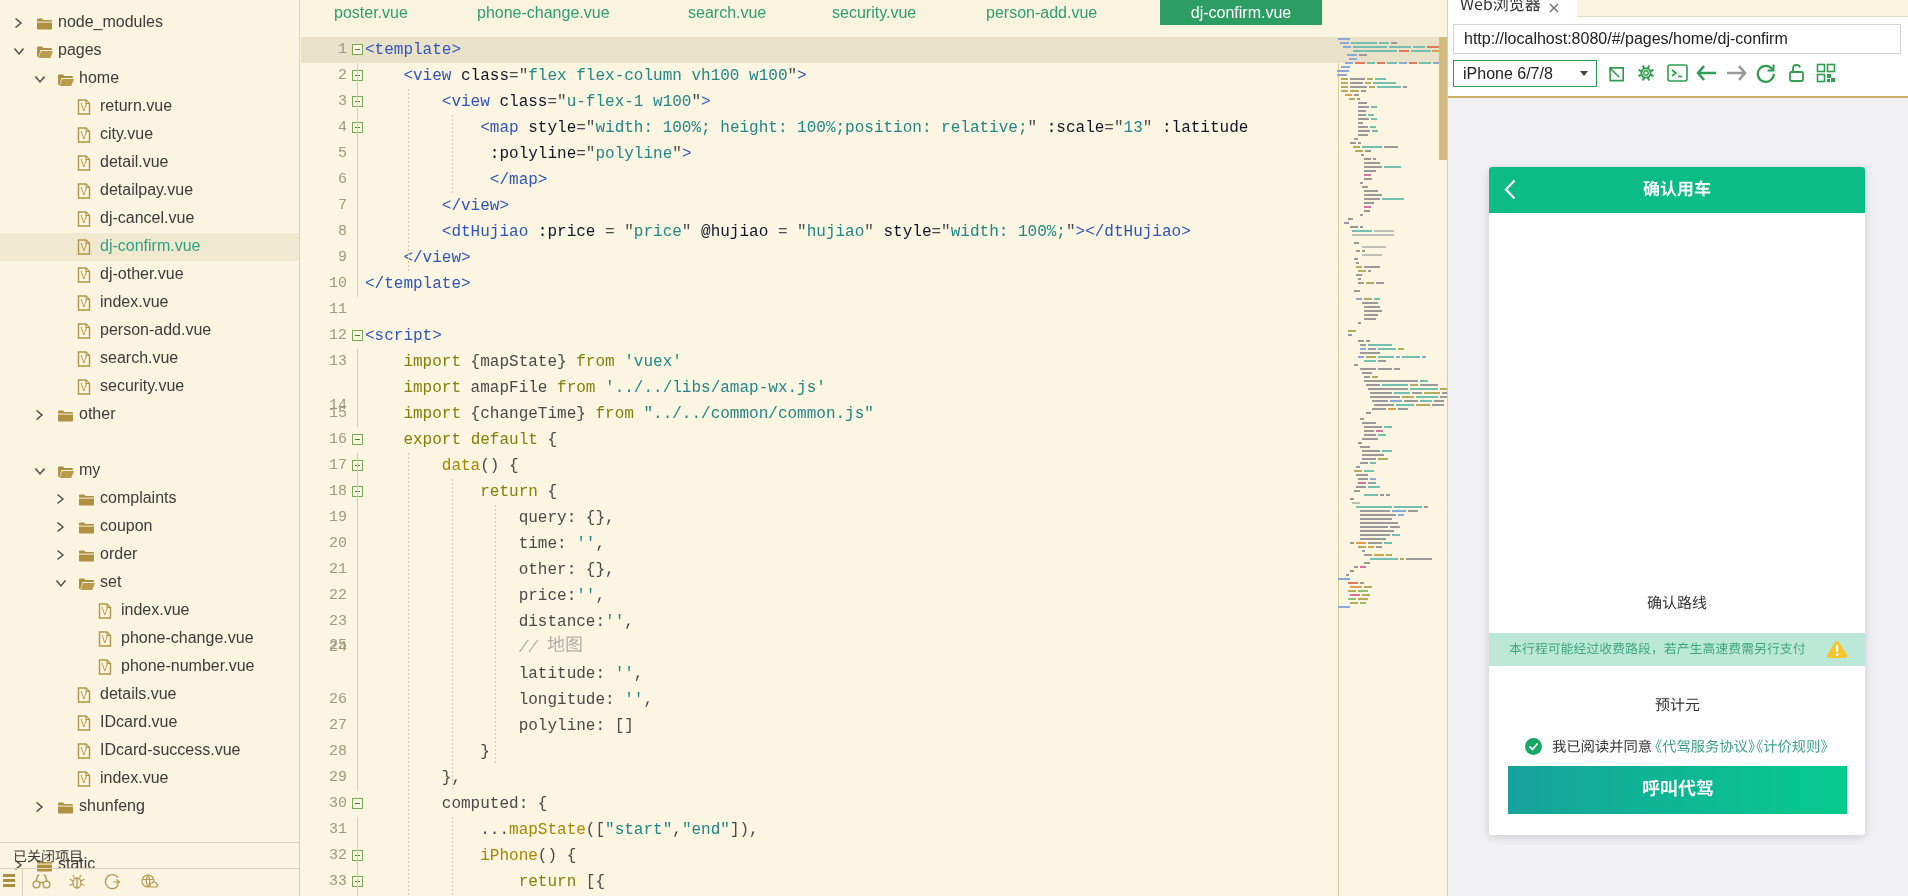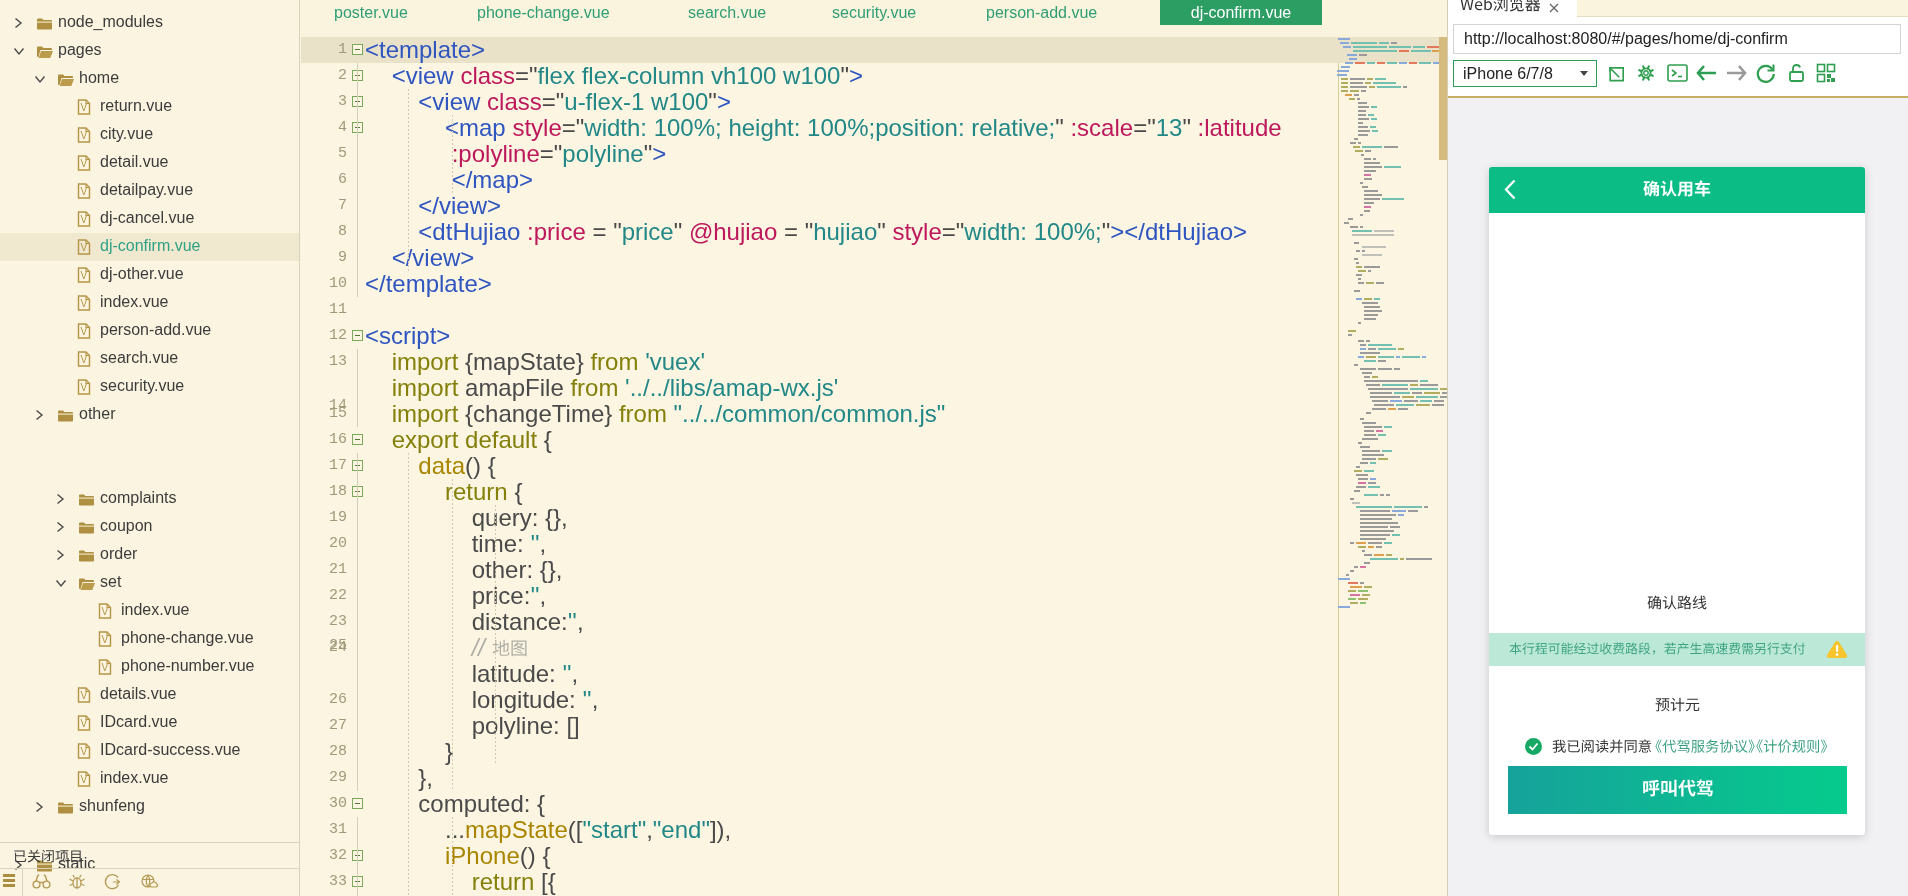--- a/index.html
+++ b/index.html
@@ -13,23 +13,23 @@
 .trow.sel .lbl{color:#2fa185;}
 
 #ed{position:absolute;left:301px;top:0;width:1146px;height:896px;background:#fbf5e1;overflow:hidden;}
 #tabs{position:absolute;left:0;top:0;width:1146px;height:37px;background:#faf3dd;}
 .tab{position:absolute;top:0;height:25px;line-height:26px;font-size:16px;color:#2f9e74;}
 .tab.act{background:#2d9e63;color:#fff;}
 #lines{position:absolute;left:0;top:37px;width:1037px;overflow:hidden;height:859px;}
 .ln{position:absolute;width:46px;text-align:right;font-family:"Liberation Mono",monospace;font-size:15px;color:#a09a7c;line-height:26px;}
 .fold{position:absolute;left:51px;width:11px;height:11px;border:1px solid #7aa85a;background:#fbf5e1;}
 .fold:after{content:"";position:absolute;left:2px;top:4px;width:5px;height:1px;background:#58743c;}
-.code{position:absolute;left:64px;line-height:26px;white-space:pre;font-family:Liberation Sans, sans-serif;font-size:24px;}
+.code{position:absolute;left:64px;line-height:26px;white-space:pre;font-family:Liberation Mono, monospace;font-size:16px;}
 .t{color:#2e55c0;} 
-.a{color:#be185d;} 
+.a{color:#0f172a;} 
 .s{color:#218787;} 
 .p{color:#4a4a4a;} 
 .k{color:#84800a;} 
 .fn{color:#a98500;} 
 .cm{color:#aeaea6;font-style:italic;}
 .curline{position:absolute;left:0;top:37px;width:1138px;height:26px;background:#eae2c8;}
 
 #rp{position:absolute;left:1448px;top:0;width:460px;height:896px;background:#fff;}
 #rptabrow{position:absolute;left:0;top:0;width:460px;height:17px;background:#faf3dd;border-bottom:1px solid #e3dbc2;}
 #rptab{position:absolute;left:0;top:0;width:129px;height:18px;background:#fff;}
@@ -164,20 +164,30 @@
     </div>
     <div class="trow" style="top:401px">
       <svg class="abs" style="left:34px;top:8px" width="10" height="12" viewBox="0 0 10 12">
         <path d="M2.5 1.5 L8 6 L2.5 10.5" fill="none" stroke="#4a4a4a" stroke-width="1.4"></path>
       </svg>
       <svg class="abs" style="left:57px;top:8px" width="17" height="14" viewBox="0 0 17 14">
         <path d="M1 2.5 Q1 1.5 2 1.5 L6 1.5 L7.5 3 L15 3 Q16 3 16 4 L16 11.5 Q16 12.5 15 12.5 L2 12.5 Q1 12.5 1 11.5 Z" fill="#ae9040"></path>
         <path d="M1 4.6 L16 4.6 L16 5.6 L1 5.6 Z" fill="#faf4e0"></path>
       </svg>
       <div class="lbl" style="left:79px">other</div>
+    </div>
+    <div class="trow" style="top:457px">
+      <svg class="abs" style="left:34px;top:9px" width="12" height="10" viewBox="0 0 12 10">
+        <path d="M1.5 2.5 L6 8 L10.5 2.5" fill="none" stroke="#4a4a4a" stroke-width="1.4"></path>
+      </svg>
+      <svg class="abs" style="left:57px;top:8px" width="17" height="14" viewBox="0 0 17 14">
+        <path d="M1 2.5 Q1 1.5 2 1.5 L6 1.5 L7.5 3 L15 3 Q16 3 16 4 L16 5 L4.5 5 L2.5 12 L2 12 Q1 12 1 11 Z" fill="#ae9040"></path>
+        <path d="M5 6 L17 6 L14.5 12.5 Q14.3 13 13.6 13 L2.6 13 Z" fill="#bb9c4d"></path>
+      </svg>
+      <div class="lbl" style="left:79px">my</div>
     </div>
     <div class="trow" style="top:485px">
       <svg class="abs" style="left:55px;top:8px" width="10" height="12" viewBox="0 0 10 12">
         <path d="M2.5 1.5 L8 6 L2.5 10.5" fill="none" stroke="#4a4a4a" stroke-width="1.4"></path>
       </svg>
       <svg class="abs" style="left:78px;top:8px" width="17" height="14" viewBox="0 0 17 14">
         <path d="M1 2.5 Q1 1.5 2 1.5 L6 1.5 L7.5 3 L15 3 Q16 3 16 4 L16 11.5 Q16 12.5 15 12.5 L2 12.5 Q1 12.5 1 11.5 Z" fill="#ae9040"></path>
         <path d="M1 4.6 L16 4.6 L16 5.6 L1 5.6 Z" fill="#faf4e0"></path>
       </svg>
       <div class="lbl" style="left:100px">complaints</div>

